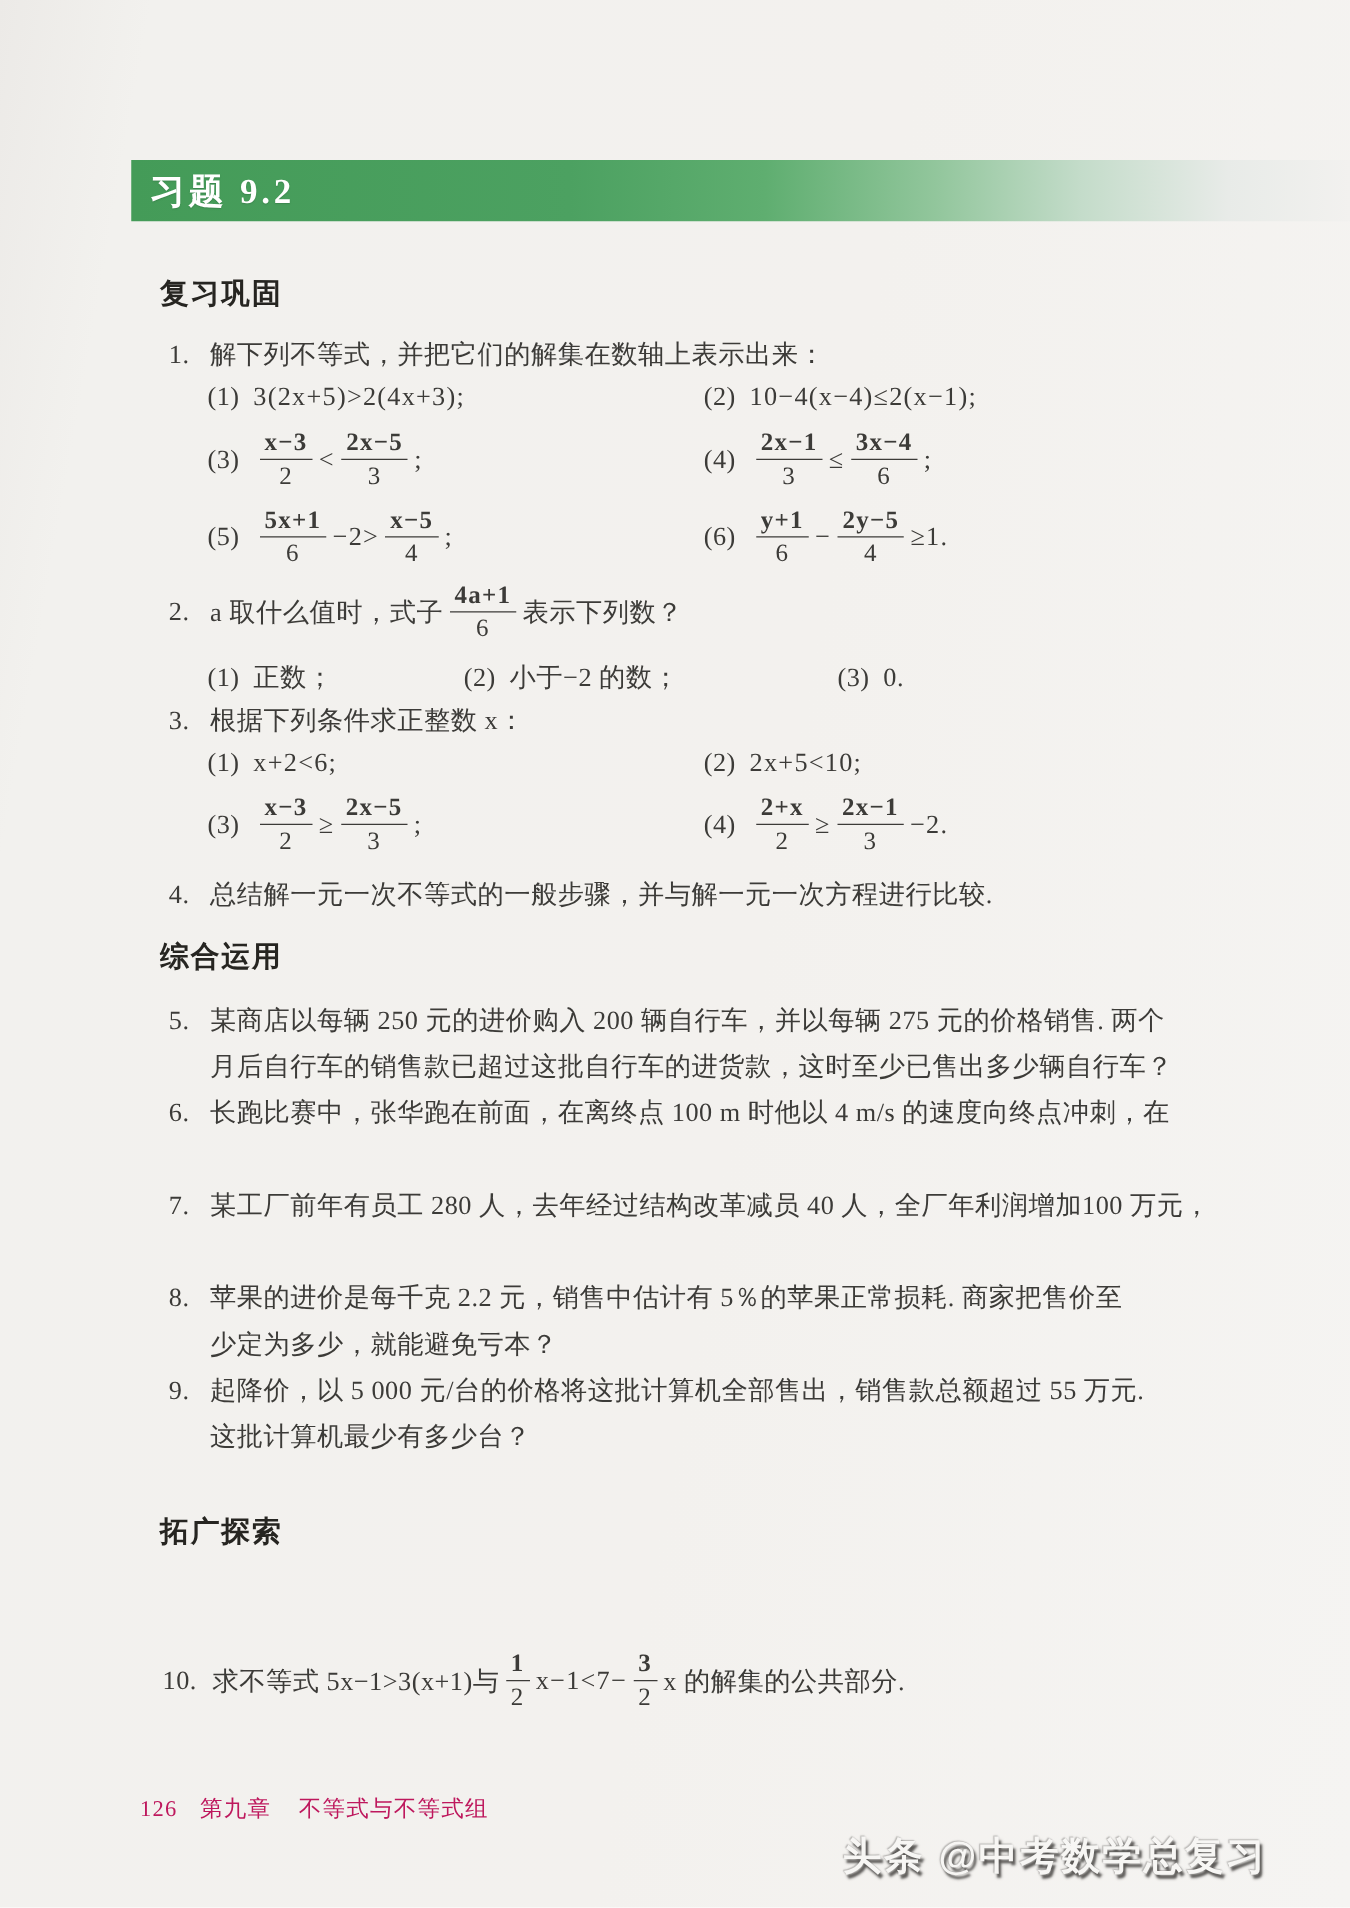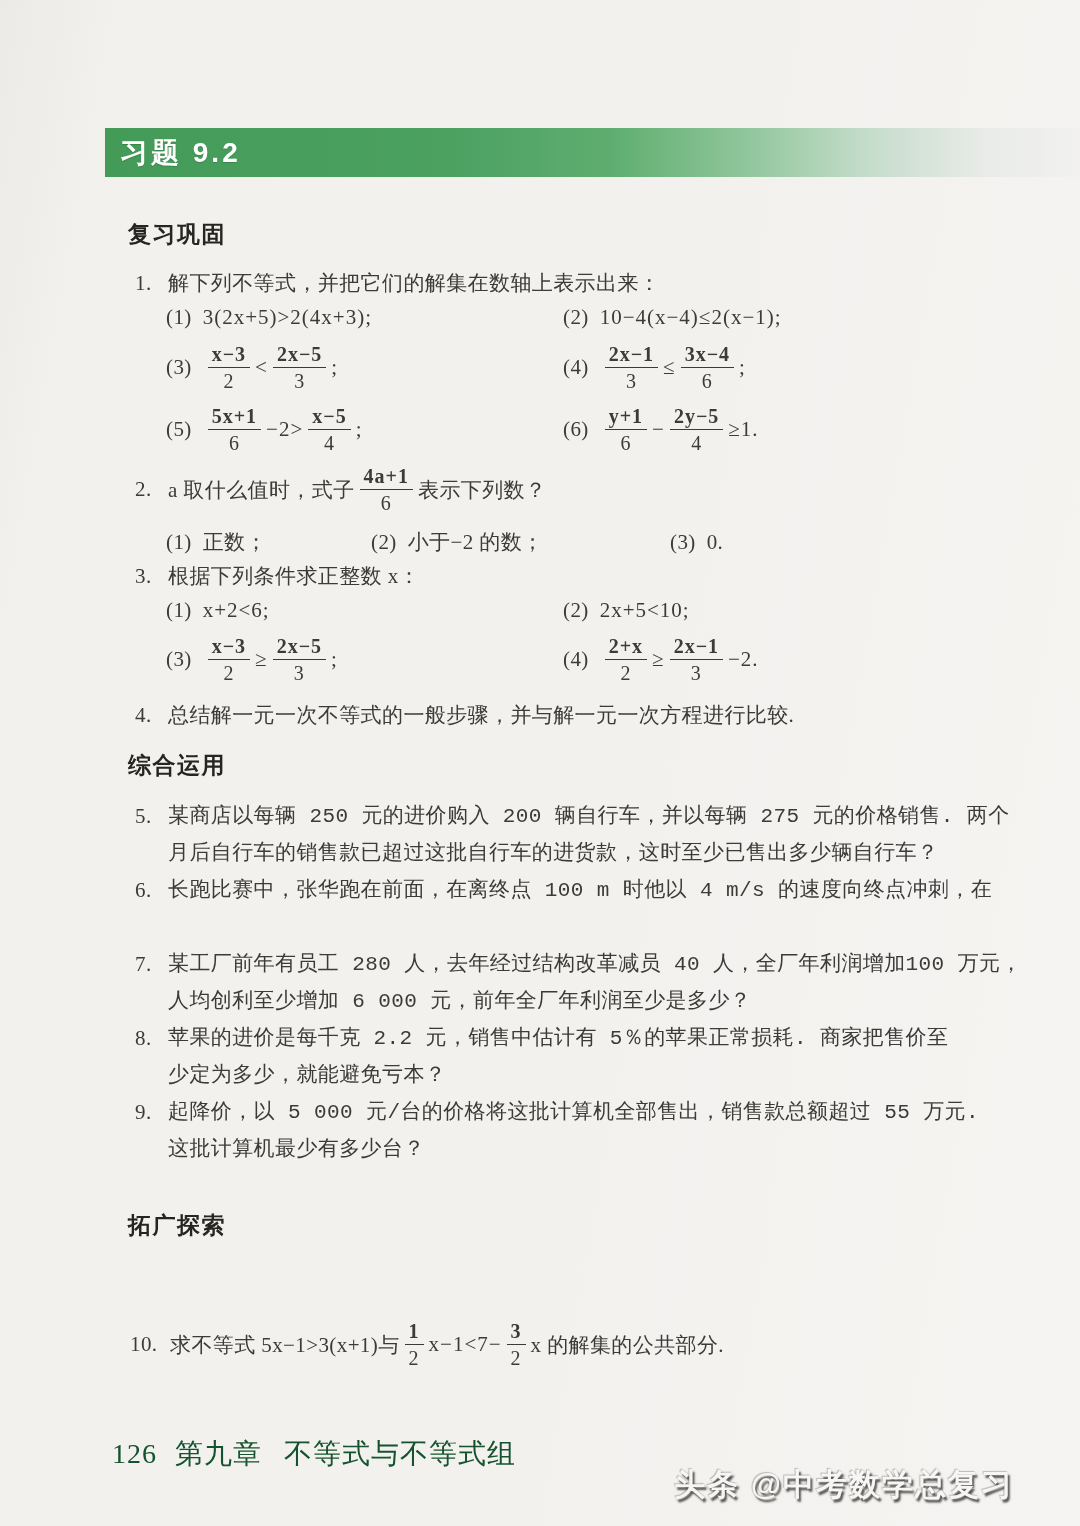--- a/index.html
+++ b/index.html
@@ -9,48 +9,48 @@
     font-family:"Liberation Serif","DejaVu Serif",serif;
     color:#3c3b38;
   }
   .banner{
     position:absolute;left:105px;top:128px;right:0;height:49px;
     background:linear-gradient(to right,#449b58 0%,#4ca161 36%,#5fae70 52%,#92c69c 66%,#c4dcca 78%,#e8ebe8 90%,#f2f1ef 100%);
     display:flex;align-items:center;
   }
   .banner-title{
     color:#ffffff;font-size:28px;font-weight:bold;padding-left:15px;letter-spacing:3px;
-    font-family:Liberation Sans, sans-serif;
+    font-family:Liberation Serif, serif;
     text-shadow:0 1px 1px rgba(40,90,55,.35);
   }
   .sec-heading{
     position:absolute;left:128px;
     font-size:23px;font-weight:bold;color:#262521;letter-spacing:1.5px;
     font-family:"Liberation Sans","DejaVu Sans",sans-serif;
   }
   .prob{position:absolute;left:135px;display:flex;font-size:21px;line-height:31px;letter-spacing:.4px;}
   .pnum{flex:none;width:33px;}
-  .plines div{line-height:37px;font-family:Liberation Mono, monospace;}
+  .plines div{line-height:37px;}
   .row{position:absolute;display:flex;align-items:center;font-size:21px;letter-spacing:.4px;}
   .itm{display:flex;align-items:center;white-space:nowrap;}
   .lbl{margin-right:11px;}
   .col1{width:397px;flex:none;}
   .c205{width:205px;flex:none;}
   .c299{width:299px;flex:none;}
   .expr{letter-spacing:1px;}
   .frac{
     display:inline-flex;flex-direction:column;align-items:center;
     margin:0 5px;line-height:1.2;font-size:20px;letter-spacing:1px;
   }
   .fn{border-bottom:1.6px solid #3c3b38;padding:0 4px 1px;font-weight:bold;}
   .fd{padding-top:1px;}
   .mrow{align-items:center;}
   .footer{
     position:absolute;left:112px;top:1435px;display:flex;align-items:baseline;
-    font-size:28px;color:#14532d;letter-spacing:1px;
+    font-size:18px;color:#be185d;letter-spacing:1px;
   }
   .footer .gap1{width:18px;}
   .footer .gap2{width:22px;}
   .watermark{
     position:absolute;top:1464px;right:66px;
     font-size:31px;font-weight:bold;letter-spacing:2px;
     font-family:"Liberation Sans","DejaVu Sans",sans-serif;
     color:#f7f6f4;
     text-shadow:2px 3px 2px rgba(72,70,68,.9),-1px -1px 1px rgba(130,128,126,.45),0 0 1px rgba(100,100,100,.4);
   }
@@ -227,21 +227,20 @@
   <span class="pnum" style="line-height:37px">6.</span>
   <span class="plines">
     <div>长跑比赛中，张华跑在前面，在离终点 100 m 时他以 4 m/s 的速度向终点冲刺，在</div>
   </span>
 </div>
 
 <div class="prob" style="top:946px">
   <span class="pnum" style="line-height:37px">7.</span>
   <span class="plines">
     <div>某工厂前年有员工 280 人，去年经过结构改革减员 40 人，全厂年利润增加100 万元，</div>
-    <div>人均创利至少增加 6 000 元，前年全厂年利润至少是多少？</div>
   </span>
 </div>
 
 <div class="prob" style="top:1020px">
   <span class="pnum" style="line-height:37px">8.</span>
   <span class="plines">
     <div>苹果的进价是每千克 2.2 元，销售中估计有 5％的苹果正常损耗. 商家把售价至</div>
     <div>少定为多少，就能避免亏本？</div>
   </span>
 </div>

